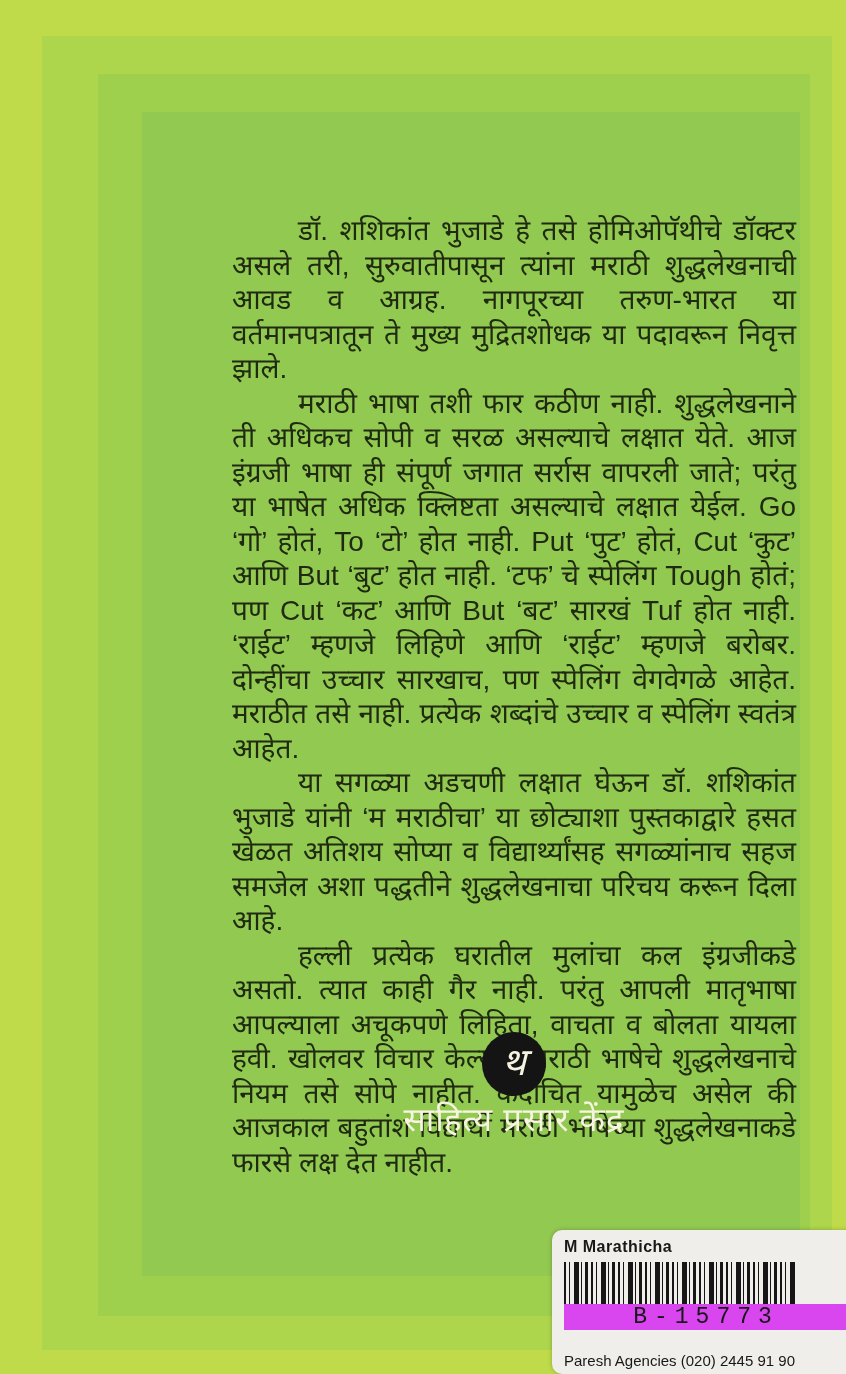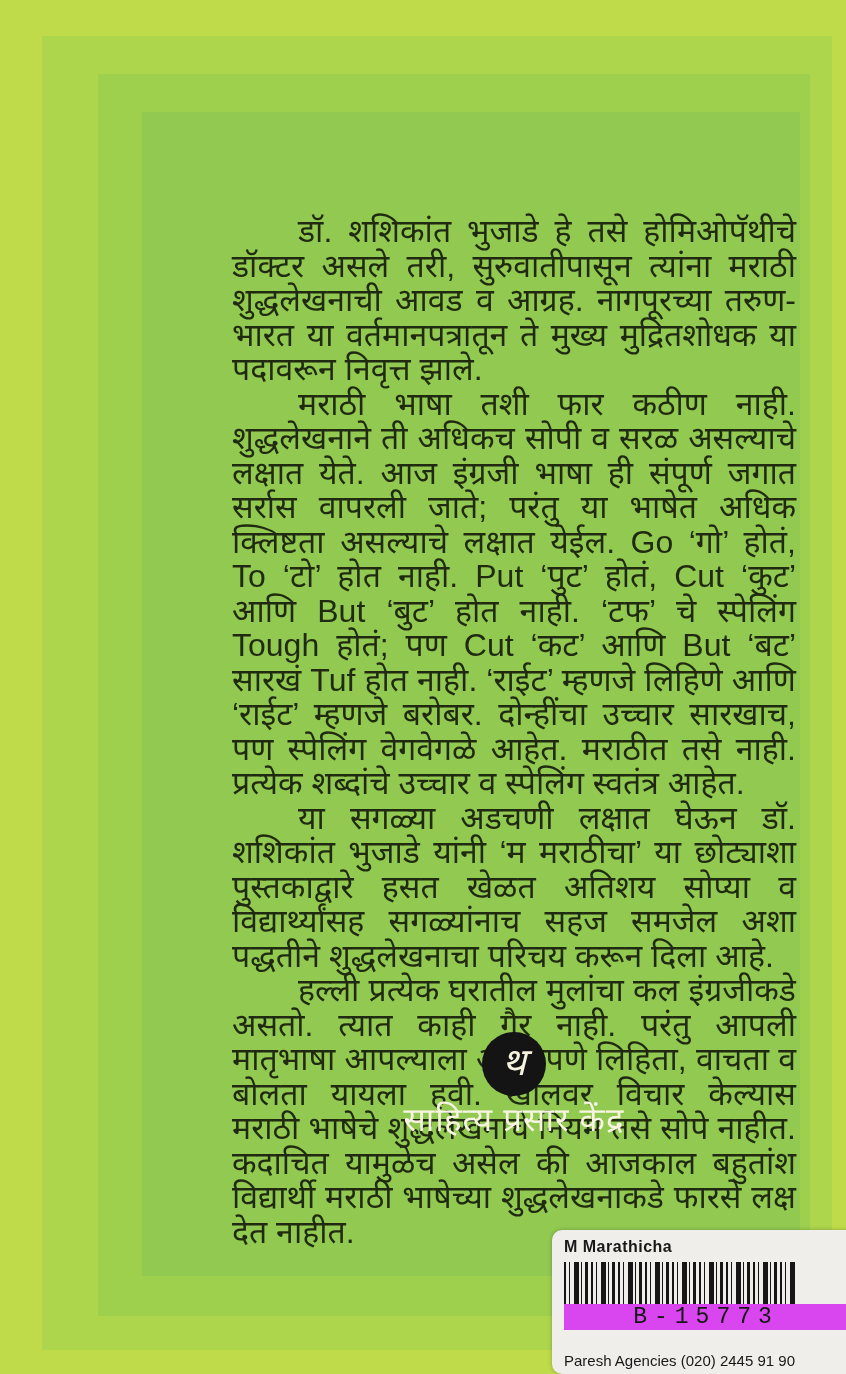--- a/index.html
+++ b/index.html
@@ -16,21 +16,21 @@
   }
   
   .band1{position:absolute;left:42px;top:36px;right:14px;bottom:24px;background:#add64d;}
   .band2{position:absolute;left:98px;top:74px;right:36px;bottom:58px;background:#9ed04e;}
   .band3{position:absolute;left:142px;top:112px;right:46px;bottom:98px;background:#92c950;}
 
   .blurb{
     position:absolute;
     left:232px;top:214px;width:564px;
     color:#1f2a11;
-    font-size:32px;
+    font-size:28px;
     line-height:34.5px;
     text-align:justify;
   }
   .blurb p{margin:0;text-indent:66px;}
 
   .footer{
     position:absolute;
     left:232px;top:1032px;width:564px;
     text-align:center;
   }

